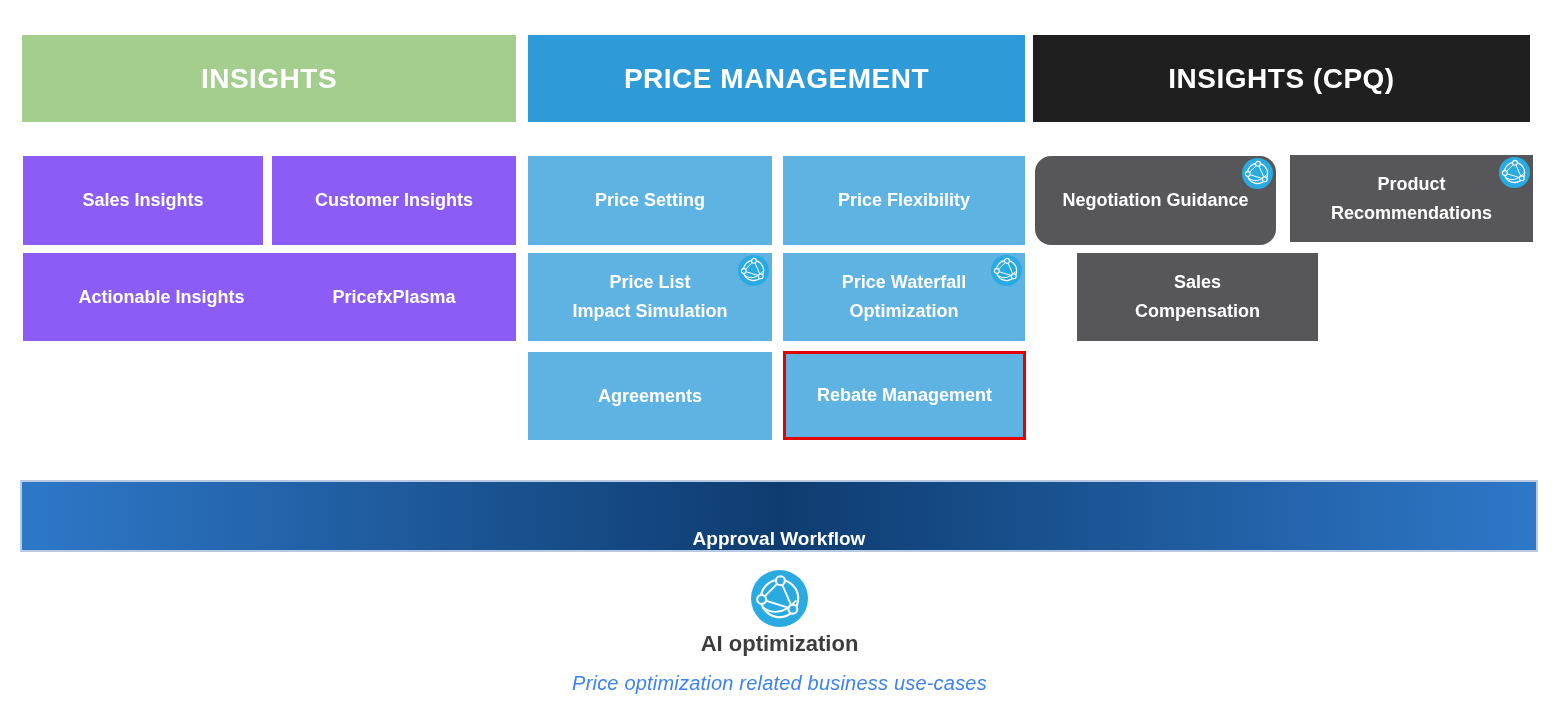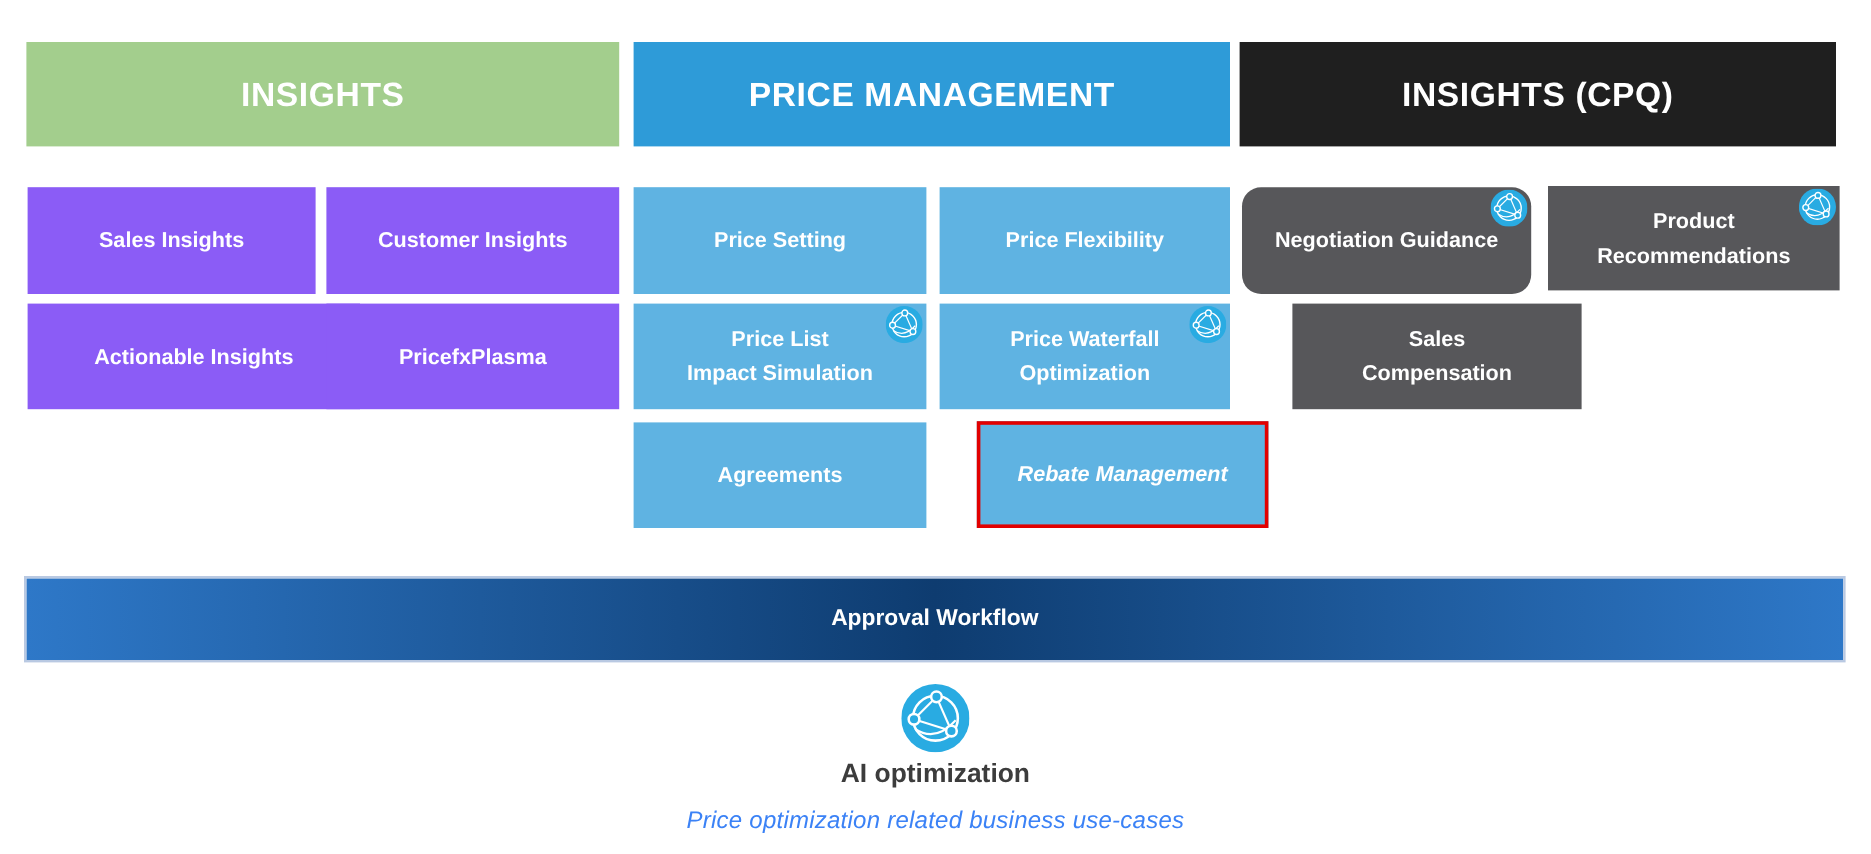--- a/index.html
+++ b/index.html
@@ -33,21 +33,21 @@
   .tile-highlight { border: 3px solid #E20000; }
 
   .ai-badge {
     position: absolute; top: 2px; right: 3px;
     width: 31px; height: 31px;
   }
 
   .workflow-bar {
     background: linear-gradient(90deg, #2E78C8 0%, #0E3C70 50%, #2E78C8 100%);
     border: 2px solid #B9C9E2;
-    display: flex; align-items: center; justify-content: center;
+    display: flex; align-items: flex-end; justify-content: center;
     color: #ffffff; font-weight: bold; font-size: 19px;
   }
 
   .legend {
     position: absolute; left: 0; top: 570px; width: 100%;
     text-align: center;
   }
   .legend-icon { width: 57px; height: 57px; display: inline-block; }
   .legend-label {
     font-size: 22px; font-weight: bold; color: #3C3C3C; margin-top: 0px;
@@ -109,21 +109,21 @@
   <div class="abs tile tile-blue" style="left:783px; top:253px; width:242px; height:88px;">
     <span class="tile-label">Price Waterfall
 Optimization</span>
     <svg class="ai-badge">
         <use href="#aiNet"></use>
       </svg>
   </div>
   <div class="abs tile tile-blue" style="left:528px; top:352px; width:244px; height:88px;">
     <span class="tile-label">Agreements</span>
   </div>
-  <div class="abs tile tile-blue tile-highlight" style="left:814px; top:351px; width:243px; height:89px;font-style:italic;">
+  <div class="abs tile tile-blue tile-highlight" style="left:783px; top:351px; width:243px; height:89px;">
     <span class="tile-label">Rebate Management</span>
   </div>
 
   <div class="abs tile tile-gray" style="left:1035px; top:156px; width:241px; height:89px;border-radius:16px;">
     <span class="tile-label">Negotiation Guidance</span>
     <svg class="ai-badge">
         <use href="#aiNet"></use>
       </svg>
   </div>
   <div class="abs tile tile-gray" style="left:1290px; top:155px; width:243px; height:87px;">

